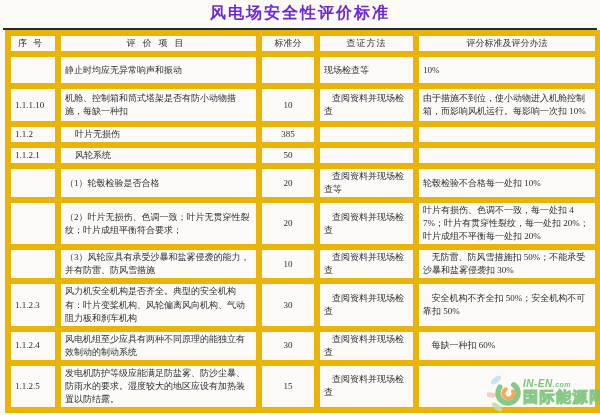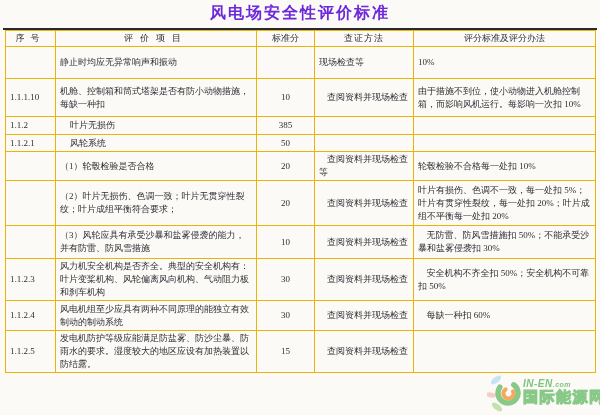--- a/index.html
+++ b/index.html
@@ -27,21 +27,21 @@
   table.eval {
     position:absolute;
     left:5px; top:30px;
     width:590px;
     border-collapse:collapse;
     table-layout:fixed;
     font-size:9px;
     line-height:1.45;
   }
   table.eval td, table.eval th {
-    border:1px solid #eab308;
+    border:6px solid #eab308;
     padding:1px 4px;
     vertical-align:middle;
     font-weight:normal;
     word-break:break-all;
   }
   table.eval th { text-align:center; padding:1px 2px; }
   .ls-a { letter-spacing:7px; }
   .ls-b { letter-spacing:6px; }
   .ls-c { letter-spacing:1px; }
   td.c-no   { text-align:left; padding-left:3px; }
@@ -152,21 +152,21 @@
       <td class="c-score">20</td>
       <td class="c-meth mind">查阅资料并现场检查等</td>
       <td class="c-crit">轮毂检验不合格每一处扣 10%</td>
     </tr>
 
     <tr style="height:45px">
       <td class="c-no"></td>
       <td>（2）叶片无损伤、色调一致；叶片无贯穿性裂纹；叶片成组平衡符合要求；</td>
       <td class="c-score">20</td>
       <td class="c-meth mind">查阅资料并现场检查</td>
-      <td class="c-crit">叶片有损伤、色调不一致，每一处扣 5%；叶片有贯穿性裂纹，每一处扣 20%；叶片成组不平衡每一处扣 20%</td>
+      <td class="c-crit">叶片有损伤、色调不一致，每一处扣 47%；叶片有贯穿性裂纹，每一处扣 20%；叶片成组不平衡每一处扣 20%</td>
     </tr>
 
     <tr style="height:33px">
       <td class="c-no"></td>
       <td>（3）风轮应具有承受沙暴和盐雾侵袭的能力，并有防雷、防风雪措施</td>
       <td class="c-score">10</td>
       <td class="c-meth mind">查阅资料并现场检查</td>
       <td class="c-crit cind">无防雷、防风雪措施扣 50%；不能承受沙暴和盐雾侵袭扣 30%</td>
     </tr>
 

